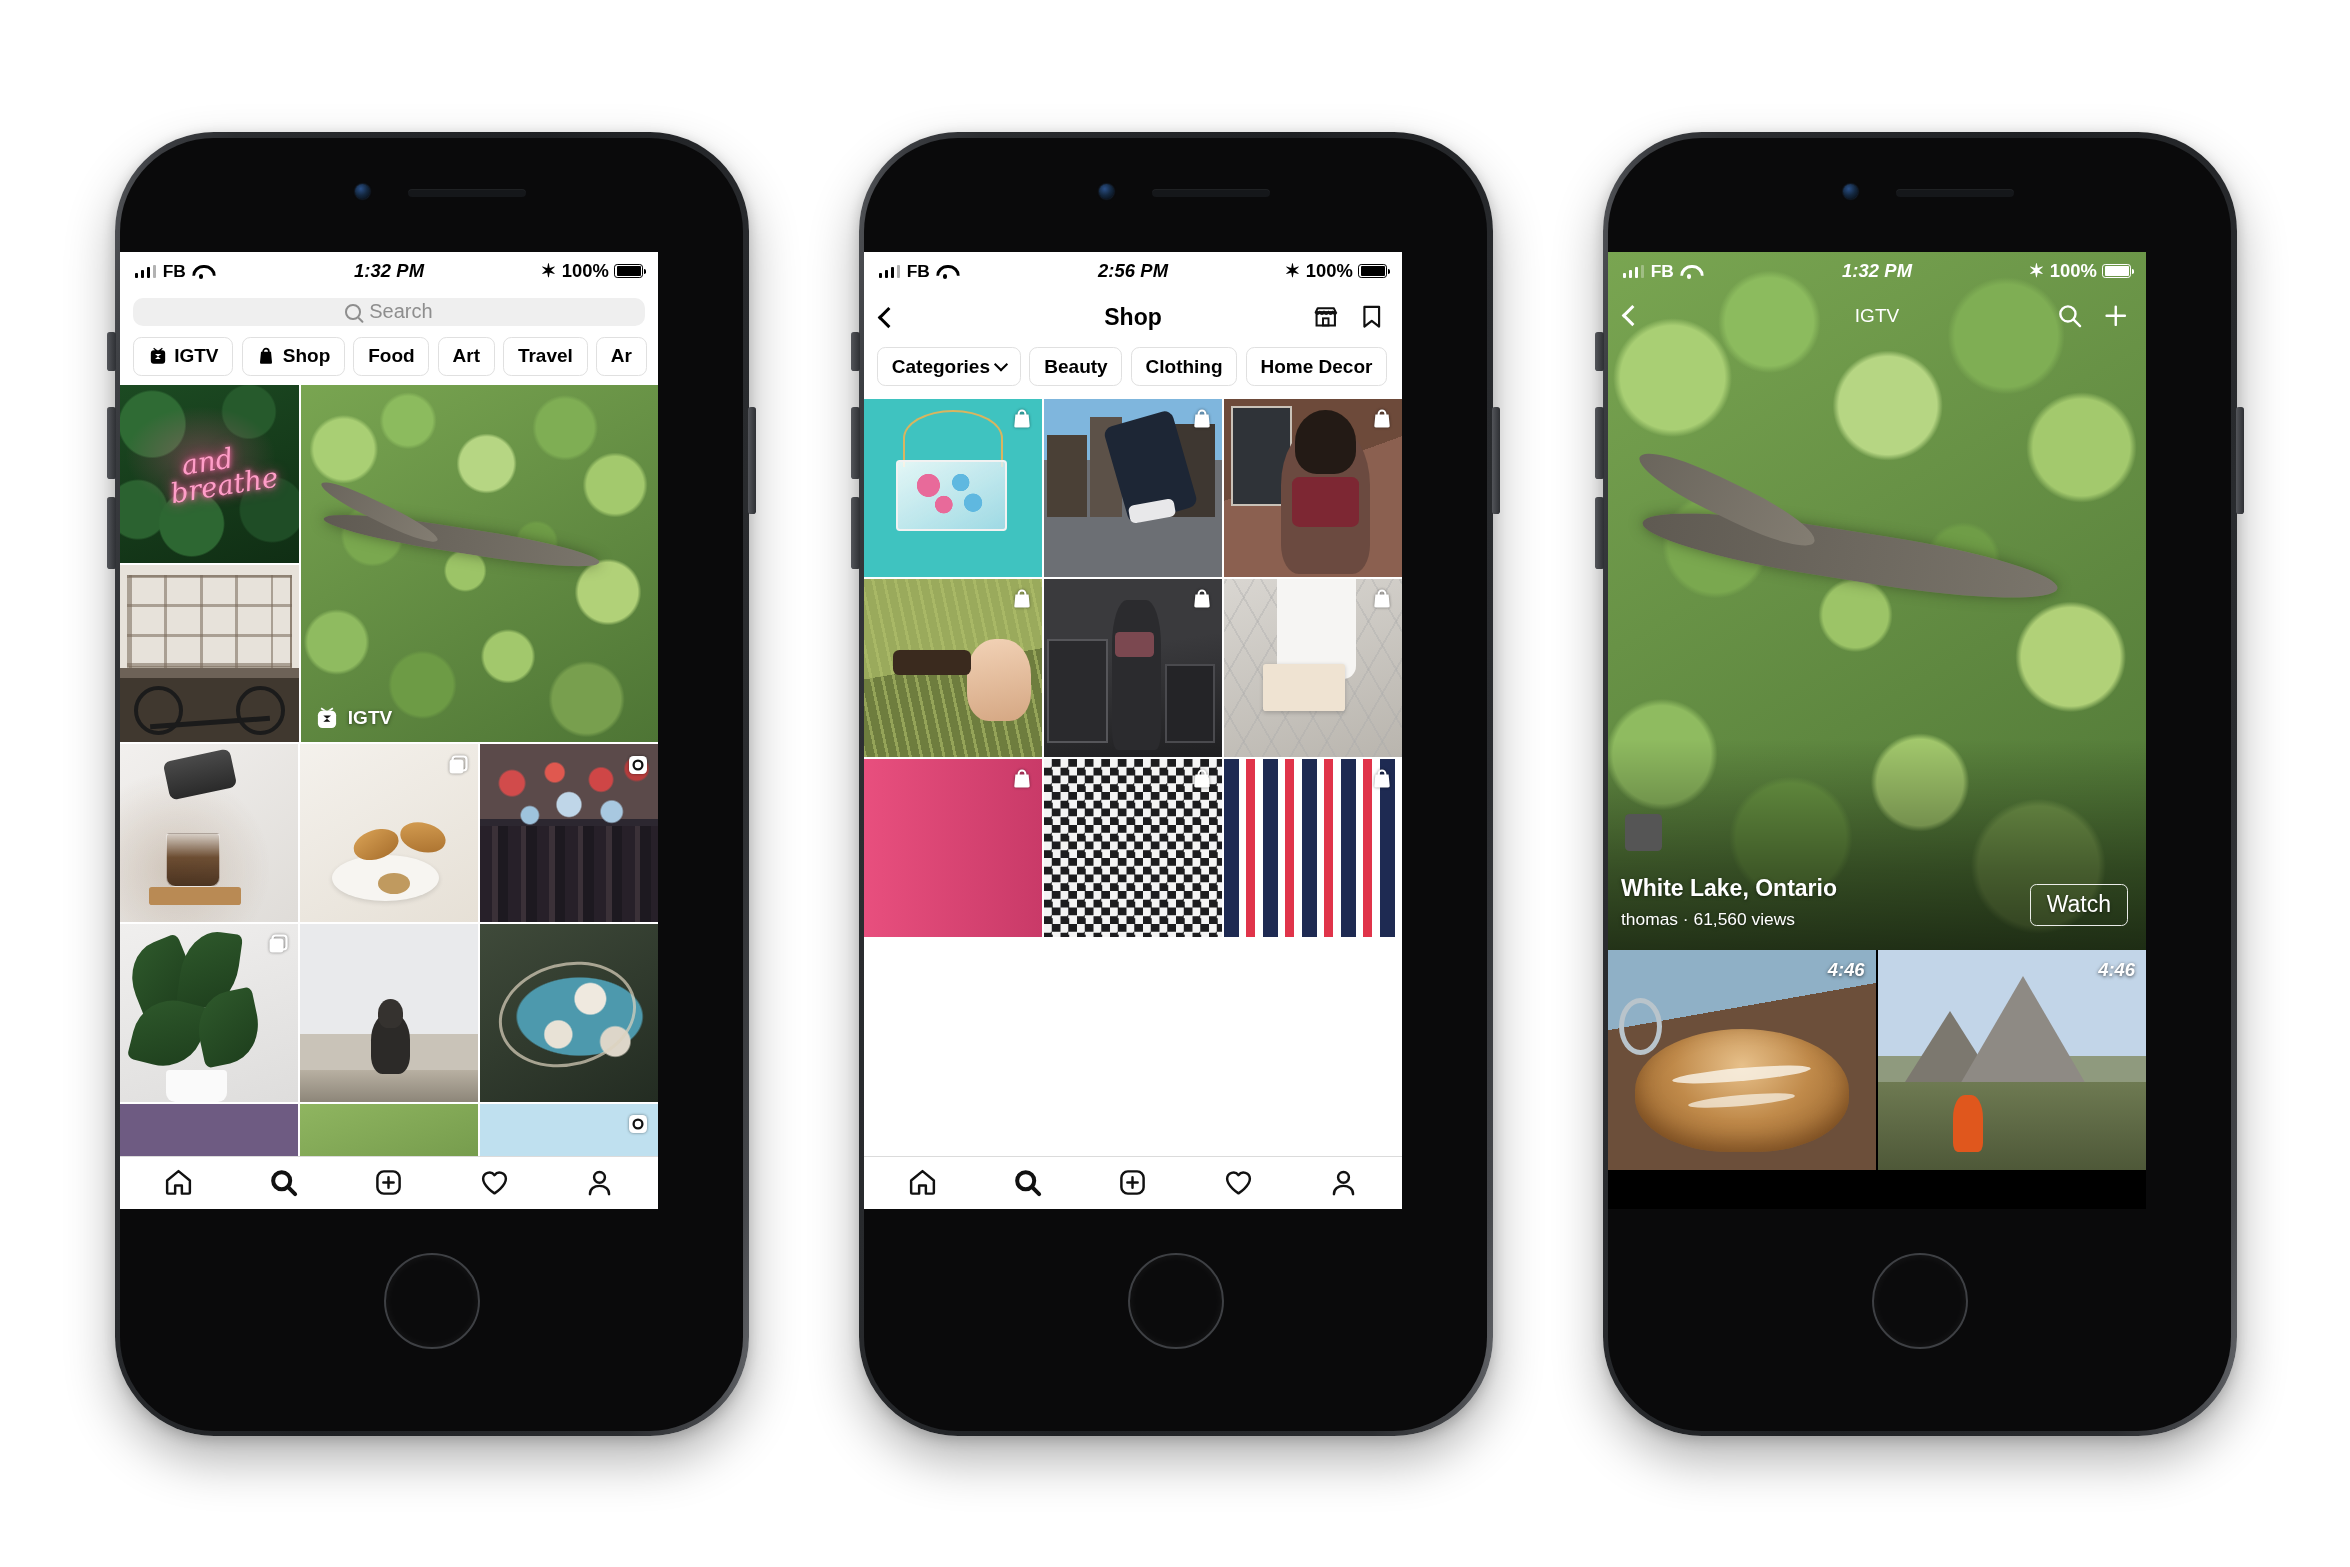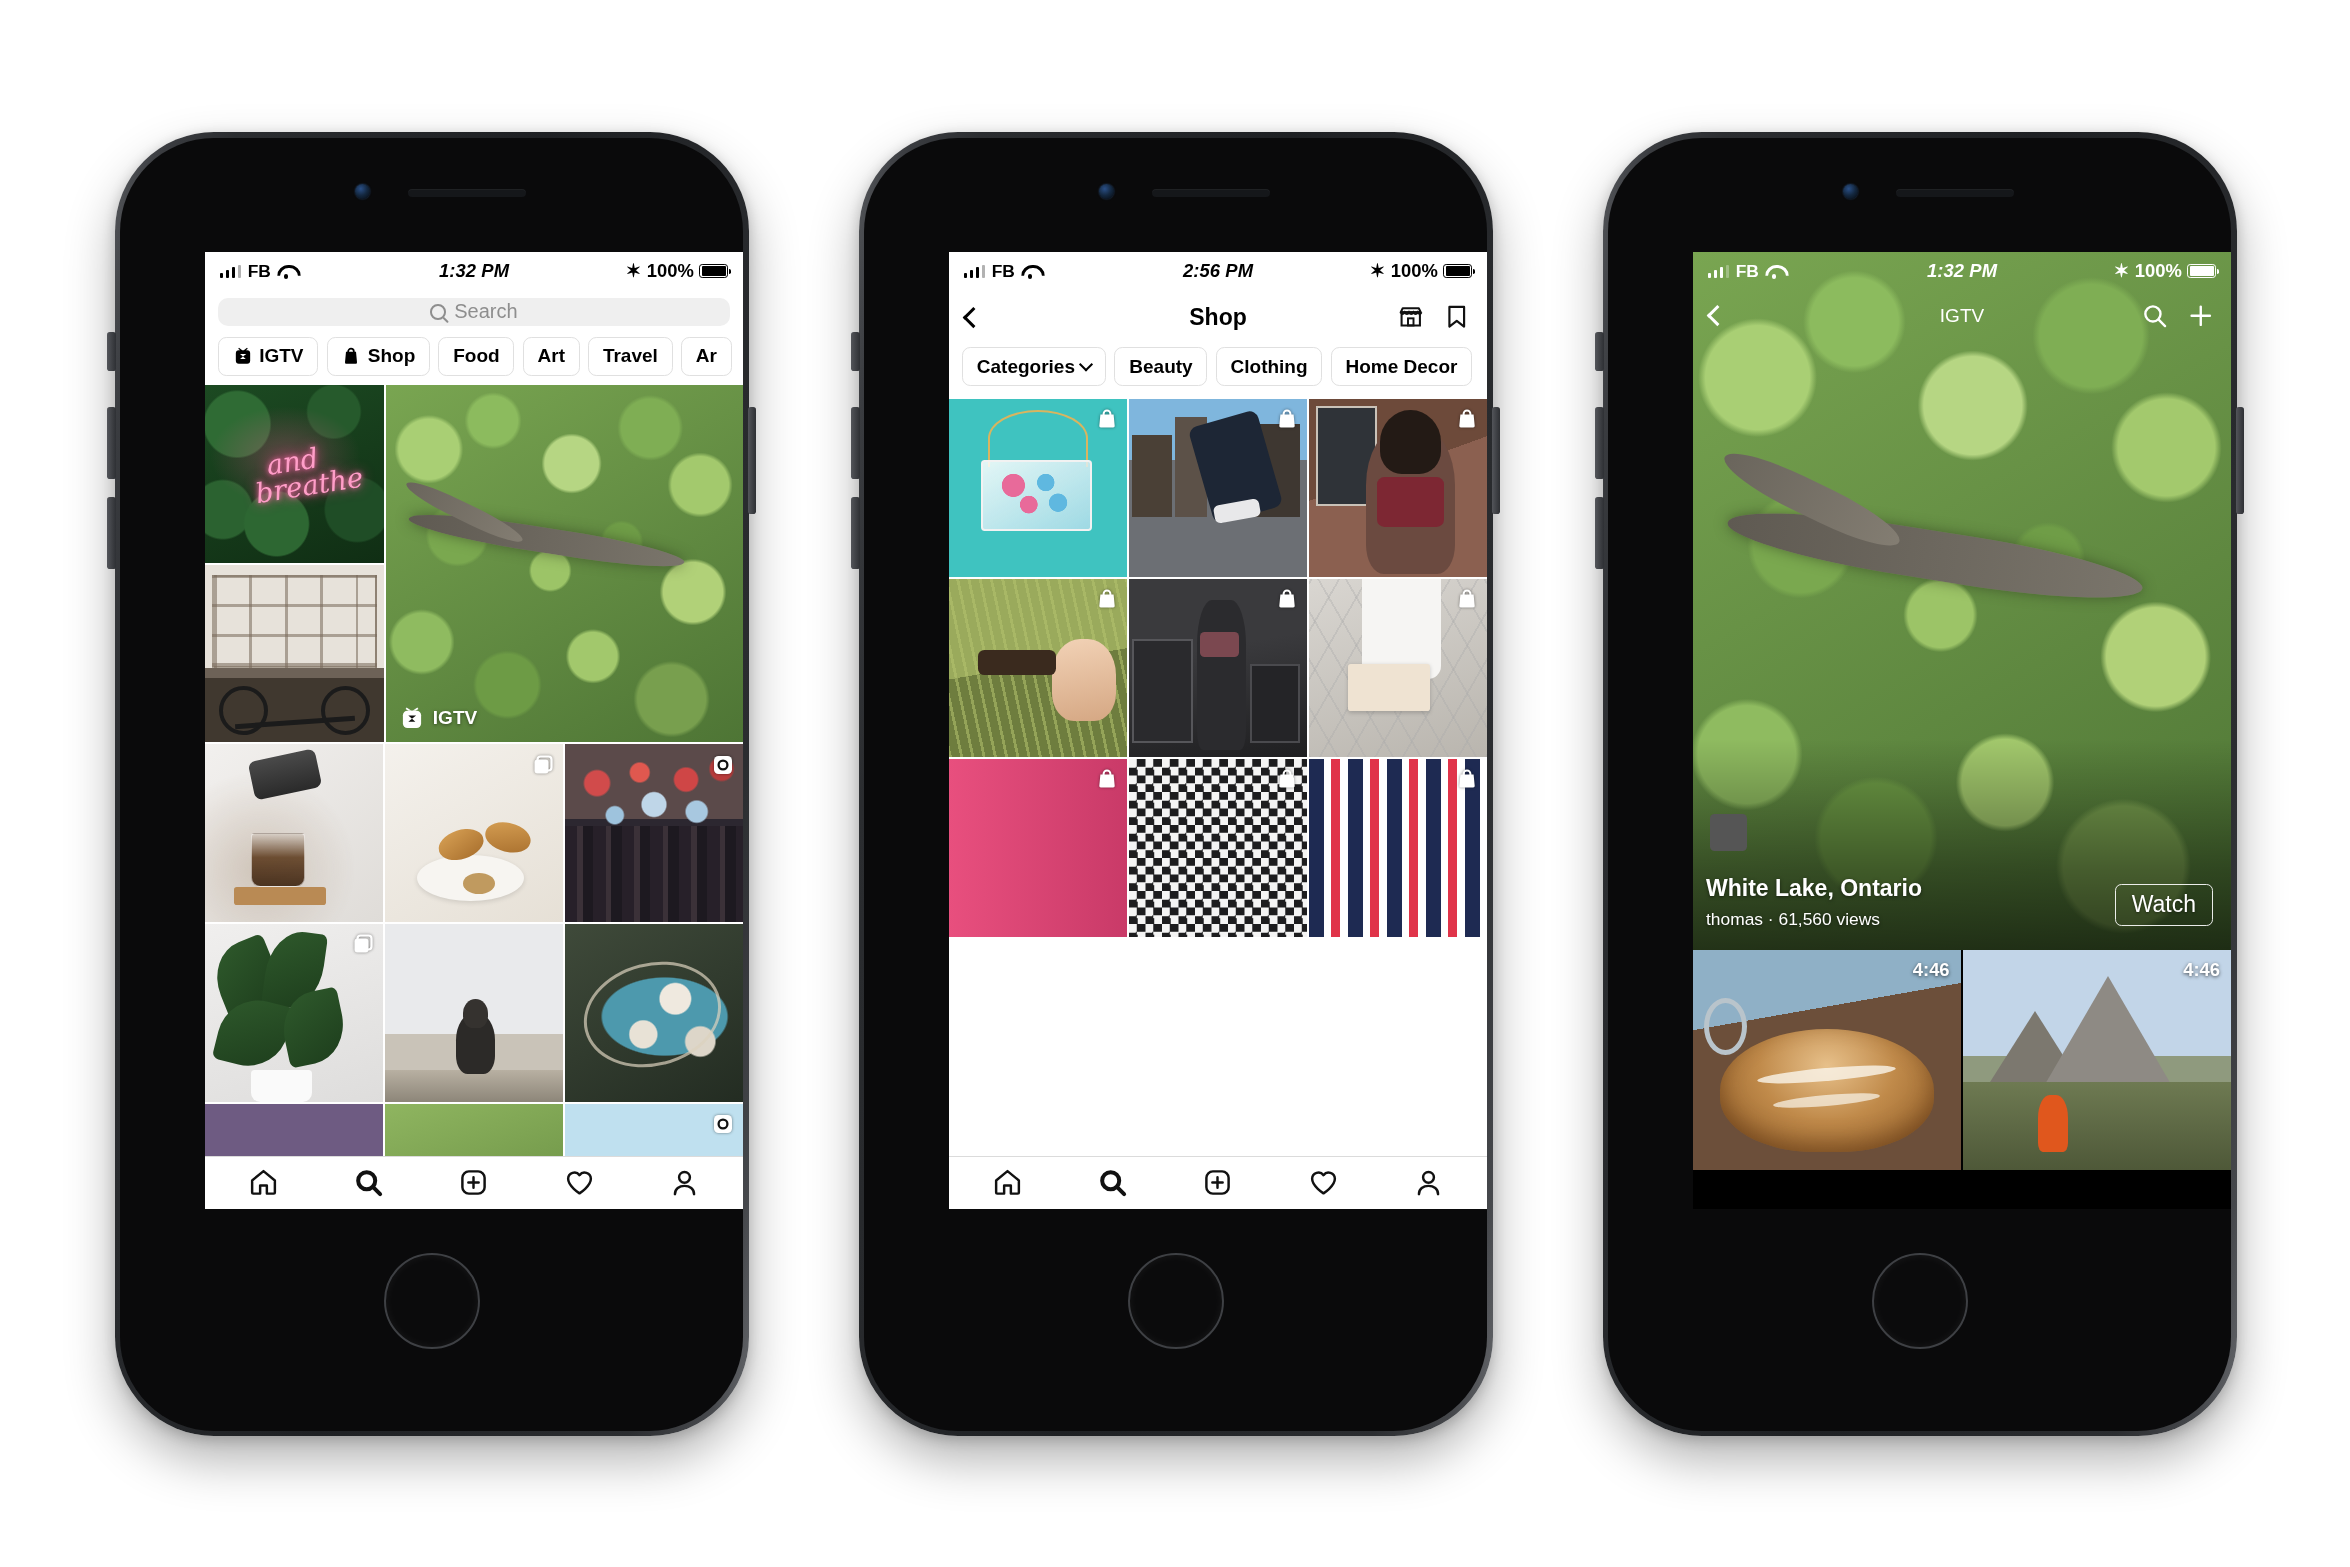--- a/index.html
+++ b/index.html
@@ -32,21 +32,21 @@
     flex: 0 0 auto;
   }
   .phone-inner {
     position: relative;
     width: 100%; height: 100%;
     border-radius: 94px;
     background: #0a0a0b;
     overflow: hidden;
     display: flex;
     flex-direction: column;
-    align-items: flex-end;
+    align-items: flex-start;
   }
   
   .btn-side {
     position: absolute;
     background: linear-gradient(90deg,#53555a,#2e3034);
     border-radius: 2.8px;
     z-index: 6;
   }
   .btn-mute  { left: -7.3px; top: 200px;  width: 8.3px; height: 39px; }
   .btn-volup { left: -7.3px; top: 275px;  width: 8.3px; height: 72px; }
@@ -250,20 +250,21 @@
     width: 37px; height: 37px; border-radius: 4.6px; overflow:hidden;
     background:#555;
   }
   .igtv-thumbs { display:grid; grid-template-columns: 1fr 1fr; gap: 2.8px; height: 220px; }
   .thumb { position:relative; overflow:hidden; background:#222; }
   .thumb .art { position:absolute; inset:0; }
   .dur {
     position:absolute; top: 9.2px; right: 11px; z-index:3;
     color:#fff; font-size: 18.4px; font-weight: bold;
     text-shadow: 0 0.9px 3.7px rgba(0,0,0,.65);
+    font-style: italic;
   }
 
   
   .a-neon{background:
     radial-gradient(ellipse 60% 40% at 45% 40%, rgba(255,90,160,.30), transparent 70%),
     radial-gradient(circle at 18% 22%, #2f6b34 0 16%, transparent 17%),
     radial-gradient(circle at 72% 15%, #265a2c 0 13%, transparent 14%),
     radial-gradient(circle at 40% 78%, #2d6732 0 18%, transparent 19%),
     radial-gradient(circle at 85% 70%, #1f4d26 0 16%, transparent 17%),
     radial-gradient(circle at 10% 70%, #2b6230 0 14%, transparent 15%),

